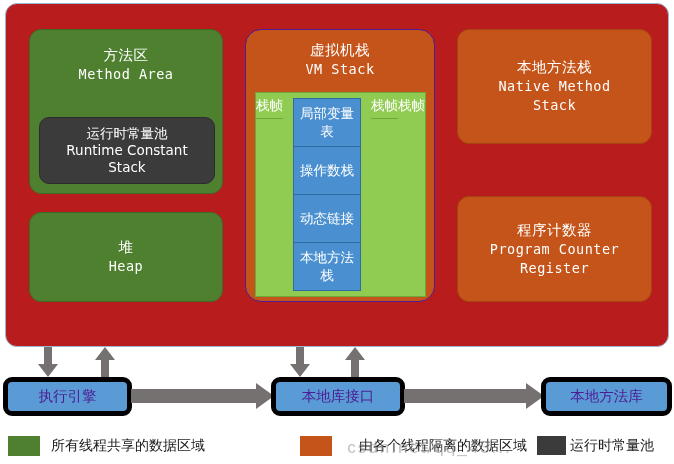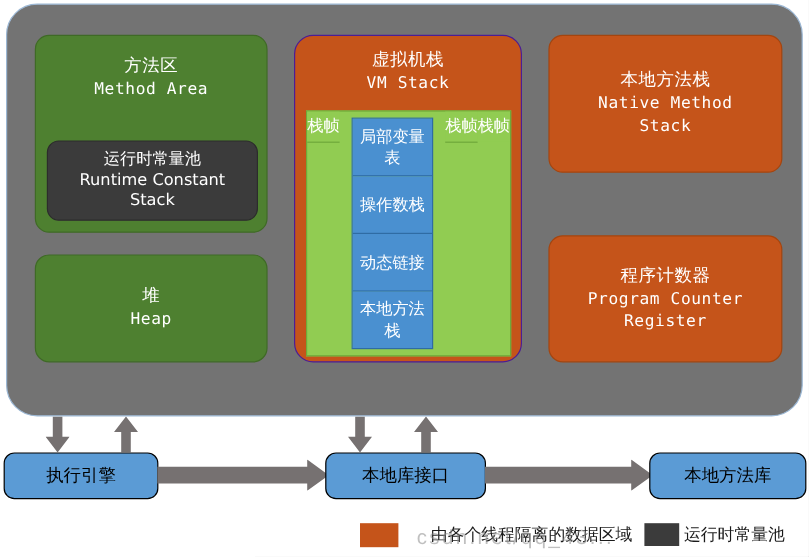--- a/index.html
+++ b/index.html
@@ -15,23 +15,23 @@
     font-family: "DejaVu Sans", "Liberation Sans", sans-serif;
   }
 
   
   #runtime-data-area {
     position: absolute;
     left: 5px;
     top: 3px;
     width: 664px;
     height: 344px;
-    background: #737373;
+    background: #b91c1c;
     border: 1px solid #9bb7d4;
-    border-radius: 26px;
+    border-radius: 12px;
     box-sizing: border-box;
   }
 
   .region {
     position: absolute;
     box-sizing: border-box;
     border-radius: 12px;
     color: #ffffff;
     text-align: center;
     display: flex;
@@ -178,23 +178,23 @@
     position: absolute;
     width: 20px;
     height: 30px;
   }
   .arrow-v svg { display: block; }
 
   
   .flow-box {
     position: absolute;
     background: #5b9bd5;
-    border: 1px solid #000000;
+    border: 5px solid #000000;
     border-radius: 9px;
-    color: #000000;
+    color: #4c1d95;
     font-size: 14.5px;
     display: flex;
     align-items: center;
     justify-content: center;
     box-sizing: border-box;
     height: 39px;
     top: 377px;
   }
   #exec-engine { left: 3px; width: 129px; }
   #native-lib-interface { left: 271px; width: 134px; }
@@ -349,20 +349,24 @@
   <svg width="140" height="26" viewBox="0 0 140 26" aria-hidden="true">
     <polygon points="0,6 122,6 122,0 140,13 122,26 122,20 0,20" fill="#767171"></polygon>
   </svg>
 </div>
 
 <div class="flow-box" id="native-method-lib">
   <span>本地方法库</span>
 </div>
 
 <div id="legend">
+  <div class="legend-item" id="legend-shared">
+    <span class="legend-swatch" style="background:#4e8030;"></span>
+    <span class="legend-label">所有线程共享的数据区域</span>
+  </div>
   <div class="legend-item" id="legend-isolated">
     <span class="legend-swatch" style="background:#c5541a;"></span>
     <span class="legend-label">由各个线程隔离的数据区域</span>
   </div>
   <div class="legend-item" id="legend-pool">
     <span class="legend-swatch" style="background:#3b3b3b;"></span>
     <span class="legend-label">运行时常量池</span>
   </div>
 </div>
 

